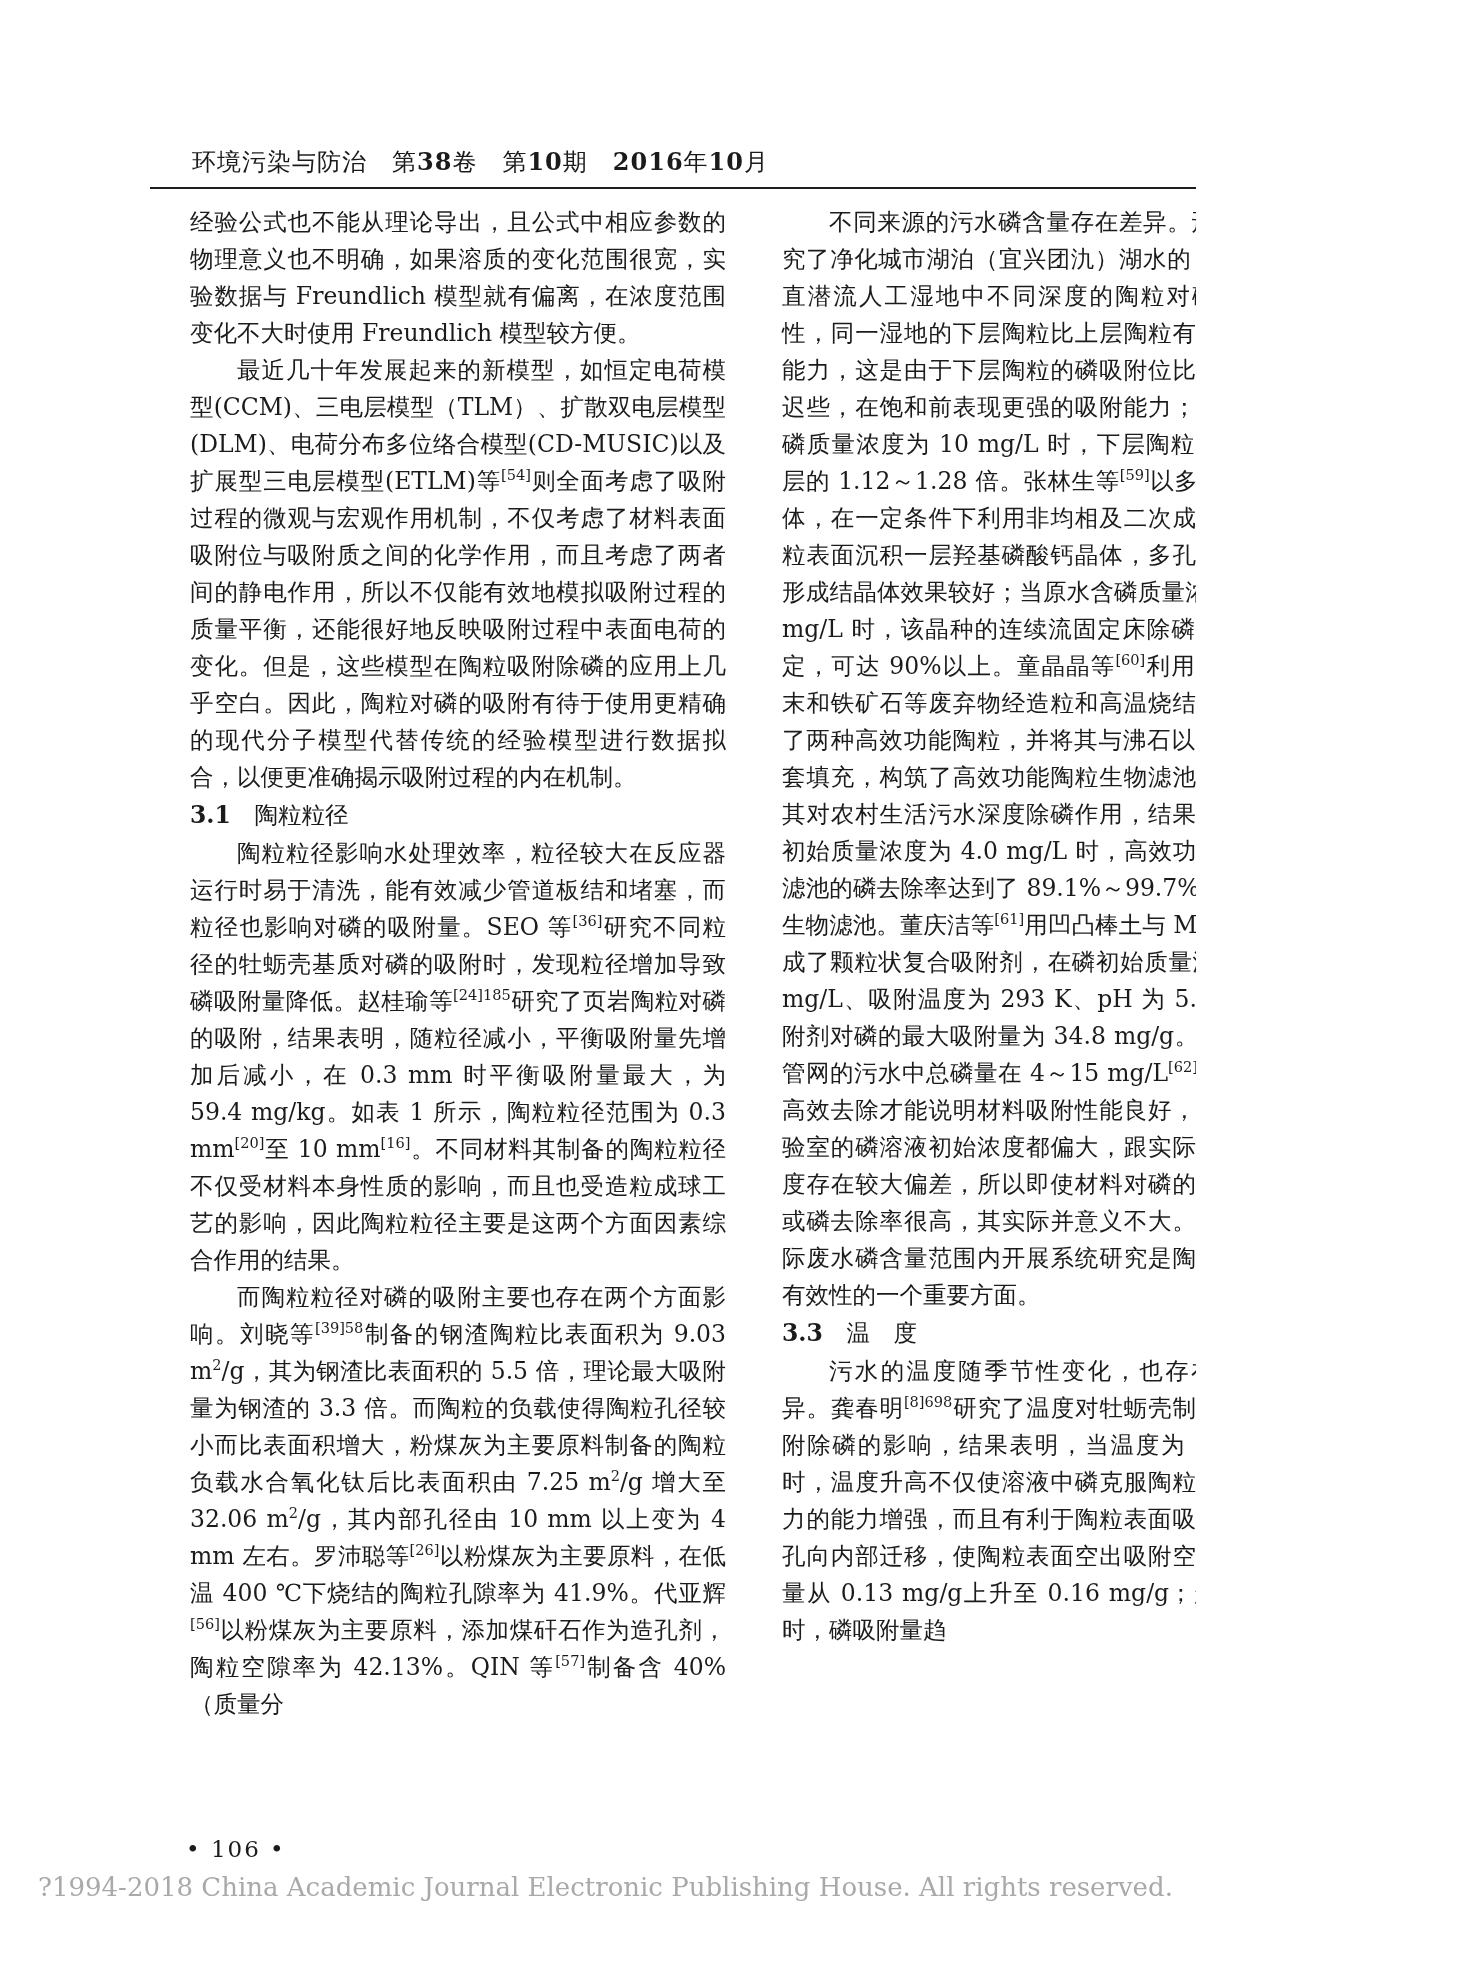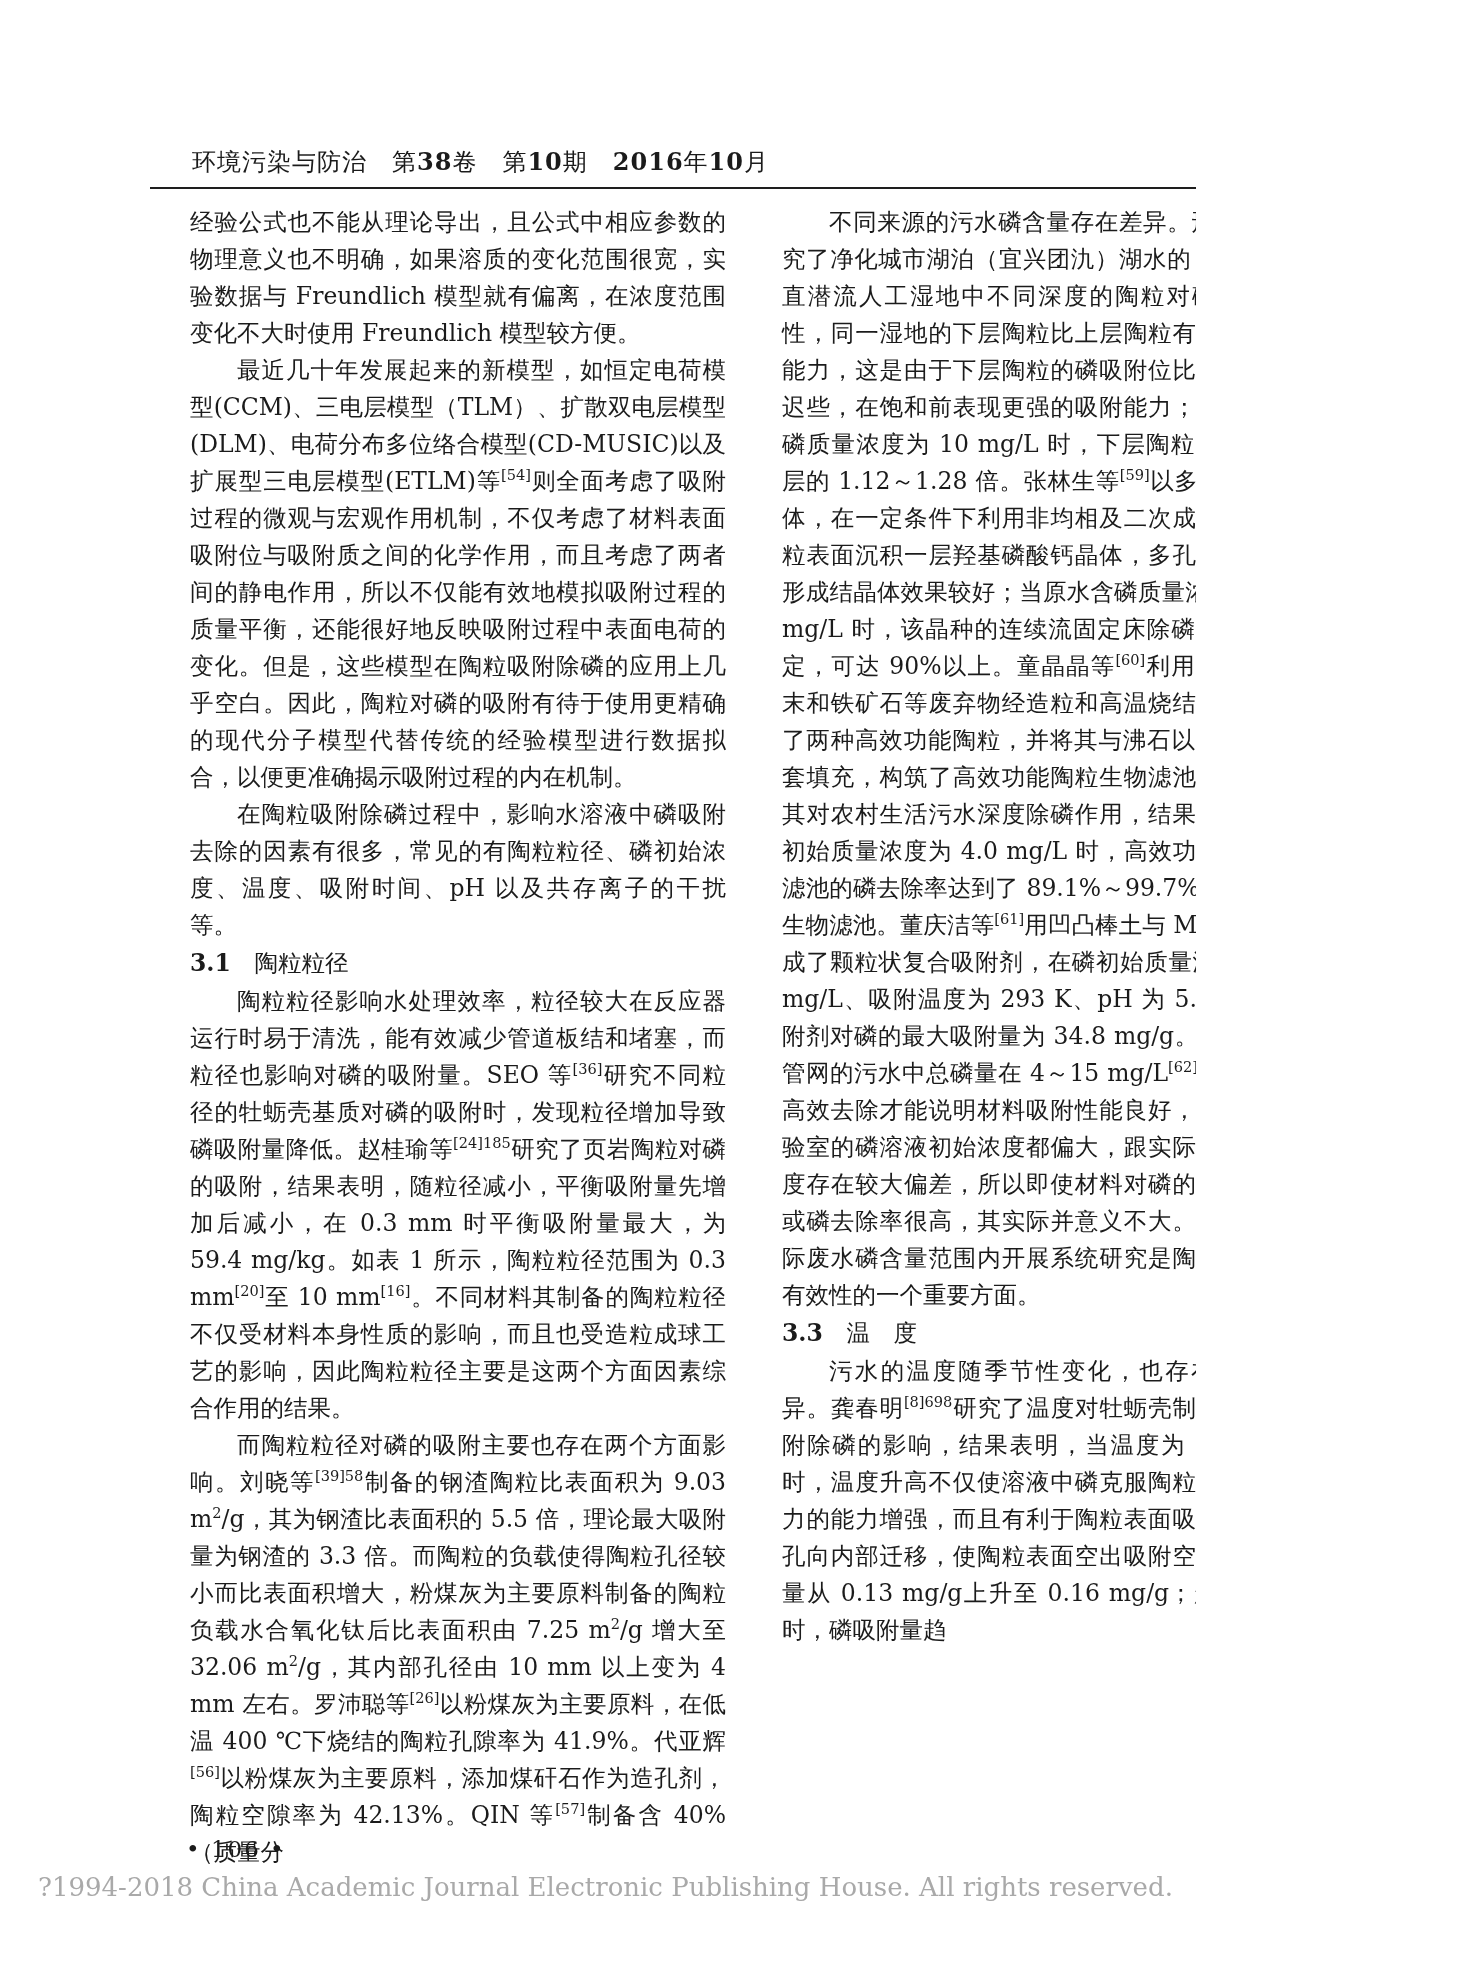--- a/index.html
+++ b/index.html
@@ -55,21 +55,20 @@
 <body>
 
 <div class="page">
   <div class="running-head">环境污染与防治　第<b>38</b>卷　第<b>10</b>期　<b>2016</b>年<b>10</b>月</div>
   <div class="head-rule"></div>
 
   <div class="columns">
     <div class="col" id="col-left">
         <p class="">经验公式也不能从理论导出，且公式中相应参数的物理意义也不明确，如果溶质的变化范围很宽，实验数据与 Freundlich 模型就有偏离，在浓度范围变化不大时使用 Freundlich 模型较方便。</p>
         <p class="indent">最近几十年发展起来的新模型，如恒定电荷模型(CCM)、三电层模型（TLM）、扩散双电层模型(DLM)、电荷分布多位络合模型(CD-MUSIC)以及扩展型三电层模型(ETLM)等<sup>[54]</sup>则全面考虑了吸附过程的微观与宏观作用机制，不仅考虑了材料表面吸附位与吸附质之间的化学作用，而且考虑了两者间的静电作用，所以不仅能有效地模拟吸附过程的质量平衡，还能很好地反映吸附过程中表面电荷的变化。但是，这些模型在陶粒吸附除磷的应用上几乎空白。因此，陶粒对磷的吸附有待于使用更精确的现代分子模型代替传统的经验模型进行数据拟合，以便更准确揭示吸附过程的内在机制。</p>
-        <p class="indent">在陶粒吸附除磷过程中，影响水溶液中磷吸附去除的因素有很多，常见的有陶粒粒径、磷初始浓度、温度、吸附时间、pH 以及共存离子的干扰等。</p>
         <p class="h3"><b>3.1</b>　陶粒粒径</p>
         <p class="indent">陶粒粒径影响水处理效率，粒径较大在反应器运行时易于清洗，能有效减少管道板结和堵塞，而粒径也影响对磷的吸附量。SEO 等<sup>[36]</sup>研究不同粒径的牡蛎壳基质对磷的吸附时，发现粒径增加导致磷吸附量降低。赵桂瑜等<sup>[24]185</sup>研究了页岩陶粒对磷的吸附，结果表明，随粒径减小，平衡吸附量先增加后减小，在 0.3 mm 时平衡吸附量最大，为 59.4 mg/kg。如表 1 所示，陶粒粒径范围为 0.3 mm<sup>[20]</sup>至 10 mm<sup>[16]</sup>。不同材料其制备的陶粒粒径不仅受材料本身性质的影响，而且也受造粒成球工艺的影响，因此陶粒粒径主要是这两个方面因素综合作用的结果。</p>
         <p class="indent">而陶粒粒径对磷的吸附主要也存在两个方面影响。刘晓等<sup>[39]58</sup>制备的钢渣陶粒比表面积为 9.03 m<sup>2</sup>/g，其为钢渣比表面积的 5.5 倍，理论最大吸附量为钢渣的 3.3 倍。而陶粒的负载使得陶粒孔径较小而比表面积增大，粉煤灰为主要原料制备的陶粒负载水合氧化钛后比表面积由 7.25 m<sup>2</sup>/g 增大至 32.06 m<sup>2</sup>/g，其内部孔径由 10 mm 以上变为 4 mm 左右。罗沛聪等<sup>[26]</sup>以粉煤灰为主要原料，在低温 400 ℃下烧结的陶粒孔隙率为 41.9%。代亚辉<sup>[56]</sup>以粉煤灰为主要原料，添加煤矸石作为造孔剂，陶粒空隙率为 42.13%。QIN 等<sup>[57]</sup>制备含 40%（质量分</p>
       </div>
     <div class="col" id="col-right">
         <p class="indent">不同来源的污水磷含量存在差异。邢奕等<sup>[58]</sup>研究了净化城市湖泊（宜兴团氿）湖水的 3 个下行垂直潜流人工湿地中不同深度的陶粒对磷的吸附特性，同一湿地的下层陶粒比上层陶粒有更强的吸附能力，这是由于下层陶粒的磷吸附位比上层饱和得迟些，在饱和前表现更强的吸附能力；当标准液中磷质量浓度为 10 mg/L 时，下层陶粒的吸附是上层的 1.12～1.28 倍。张林生等<sup>[59]</sup>以多孔陶粒为载体，在一定条件下利用非均相及二次成核作用在陶粒表面沉积一层羟基磷酸钙晶体，多孔陶粒作载体形成结晶体效果较好；当原水含磷质量浓度为 2～5 mg/L 时，该晶种的连续流固定床除磷率较高且稳定，可达 90%以上。童晶晶等<sup>[60]</sup>利用粉煤灰、锯末和铁矿石等废弃物经造粒和高温烧结，自行开发了两种高效功能陶粒，并将其与沸石以“砖墙”式嵌套填充，构筑了高效功能陶粒生物滤池，并研究了其对农村生活污水深度除磷作用，结果表明，当磷初始质量浓度为 4.0 mg/L 时，高效功能陶粒生物滤池的磷去除率达到了 89.1%～99.7%，优于普通生物滤池。董庆洁等<sup>[61]</sup>用凹凸棒土与 MgCl<sub>2</sub>反应制成了颗粒状复合吸附剂，在磷初始质量浓度为 100 mg/L、吸附温度为 293 K、pH 为 5.4 时，该吸附剂对磷的最大吸附量为 34.8 mg/g。但由于城市管网的污水中总磷量在 4～15 mg/L<sup>[62]</sup>，低浓度磷高效去除才能说明材料吸附性能良好，但大多数实验室的磷溶液初始浓度都偏大，跟实际污水中磷浓度存在较大偏差，所以即使材料对磷的吸附量很大或磷去除率很高，其实际并意义不大。因此，在实际废水磷含量范围内开展系统研究是陶粒吸附除磷有效性的一个重要方面。</p>
         <p class="h3"><b>3.3</b>　温　度</p>
         <p class="indent">污水的温度随季节性变化，也存在地域性差异。龚春明<sup>[8]698</sup>研究了温度对牡蛎壳制备的陶粒吸附除磷的影响，结果表明，当温度为 15～25 ℃时，温度升高不仅使溶液中磷克服陶粒表面液膜阻力的能力增强，而且有利于陶粒表面吸附的磷沿微孔向内部迁移，使陶粒表面空出吸附空位，磷吸附量从 0.13 mg/g上升至 0.16 mg/g；超过 25 ℃时，磷吸附量趋</p>
       </div>
   </div>

